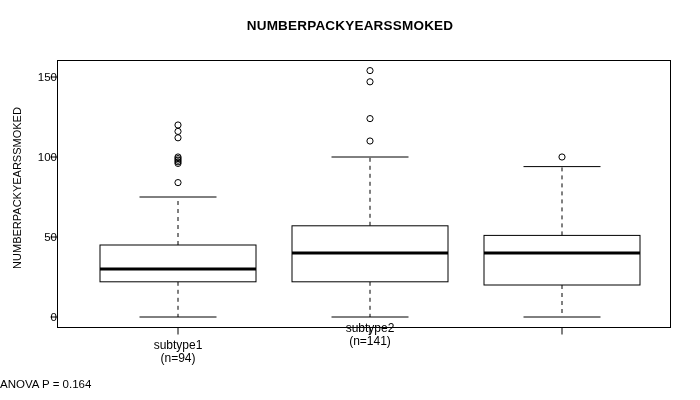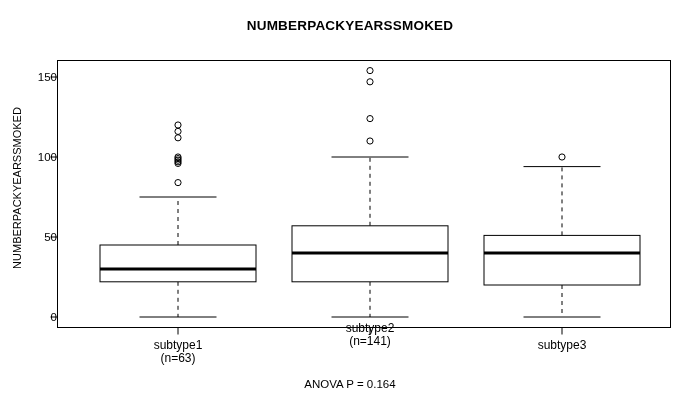--- a/index.html
+++ b/index.html
@@ -63,21 +63,21 @@
     text-align: center;
     width: 180px;
     transform: translateX(-50%);
     line-height: 13px;
   }
   .footer-note {
     position: absolute;
     left: 0;
     top: 378px;
     width: 700px;
-    text-align: center;
+    text-align: left;
     font-size: 11.5px;
   }
   svg { display: block; }
 </style>
 </head>
 <body>
 
 <div id="figure">
 
   <div class="plot-title">NUMBERPACKYEARSSMOKED</div>
@@ -146,26 +146,25 @@
           <rect x="484" y="235.4" width="156" height="49.599999999999994" fill="#ffffff" stroke="#000000" stroke-width="1"></rect>
           <line x1="484" x2="640" y1="253" y2="253" stroke="#000" stroke-width="3.2"></line>
           <circle cx="562" cy="157" r="3.1" fill="none" stroke="#000" stroke-width="1"></circle>
         </g>
       </g>
   </svg>
 
   <div id="x-labels">
     <div class="x-label" style="left:178px;top:339px;">
       <div>subtype1</div>
-      <div>(n=63)</div>
+      <div>(n=94)</div>
     </div>
     <div class="x-label" style="left:370px;top:322px;">
       <div>subtype2</div>
       <div>(n=141)</div>
     </div>
     <div class="x-label" style="left:562px;top:339px;">
-      <div>subtype3</div>
     </div>
   </div>
 
   <div class="footer-note">ANOVA P = 0.164</div>
 
 </div>
 
 </body></html>

